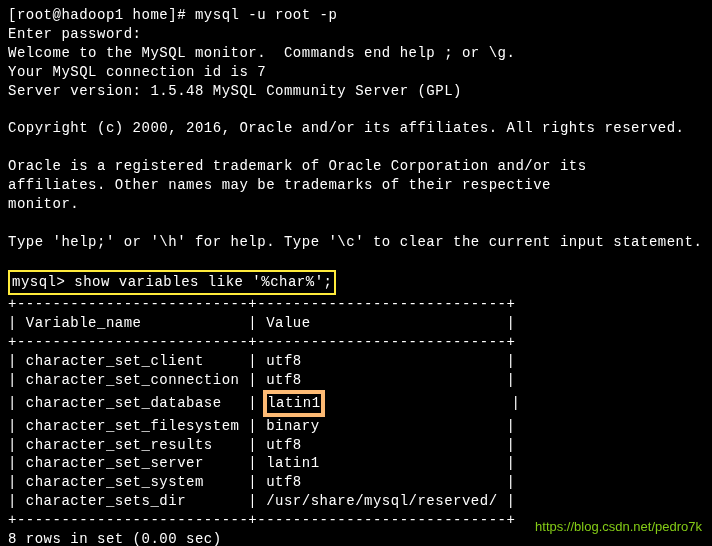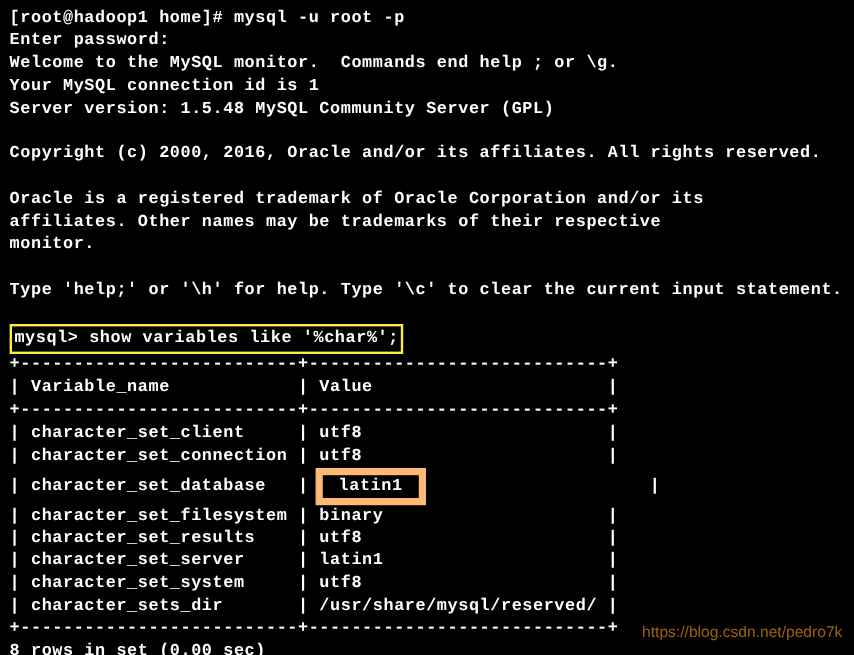--- a/index.html
+++ b/index.html
@@ -9,50 +9,50 @@
     font-family: "Courier New", monospace;
     font-size: 14px;
     line-height: 1.35;
     letter-spacing: 0.5px;
     padding: 6px 8px;
     width: 712px;
     height: 546px;
     overflow: hidden;
     position: relative;
   }
-  .line { white-space: pre; font-weight: bold; }
+  .line { white-space: pre; }
   .highlight-yellow {
     display: inline-block;
     border: 2px solid #ffeb3b;
     padding: 1px 2px;
     text-align: center;
   }
   .highlight-cyan {
     display: inline-block;
-    border: 6px solid #fdba74;
-    padding: 0 13px;
+    border: 4px solid #fdba74;
+    padding: 0 0;
     margin-left: -3px;
   }
   .watermark {
     position: absolute;
     right: 10px;
     bottom: 10px;
-    color: #a16207;
+    color: #84cc16;
     font-family: Arial, sans-serif;
     font-size: 13px;
     letter-spacing: 0;
   }
 </style>
 </head>
 <body>
 
 <div class="line">[root@hadoop1 home]# mysql -u root -p</div>
 <div class="line">Enter password:</div>
 <div class="line">Welcome to the MySQL monitor.  Commands end help ; or \g.</div>
-<div class="line">Your MySQL connection id is 1</div>
+<div class="line">Your MySQL connection id is 7</div>
 <div class="line">Server version: 1.5.48 MySQL Community Server (GPL)</div>
 <div class="line">&nbsp;</div>
 <div class="line">Copyright (c) 2000, 2016, Oracle and/or its affiliates. All rights reserved.</div>
 <div class="line">&nbsp;</div>
 <div class="line">Oracle is a registered trademark of Oracle Corporation and/or its</div>
 <div class="line">affiliates. Other names may be trademarks of their respective</div>
 <div class="line">monitor.</div>
 <div class="line">&nbsp;</div>
 <div class="line">Type 'help;' or '\h' for help. Type '\c' to clear the current input statement.</div>
 <div class="line">&nbsp;</div>

